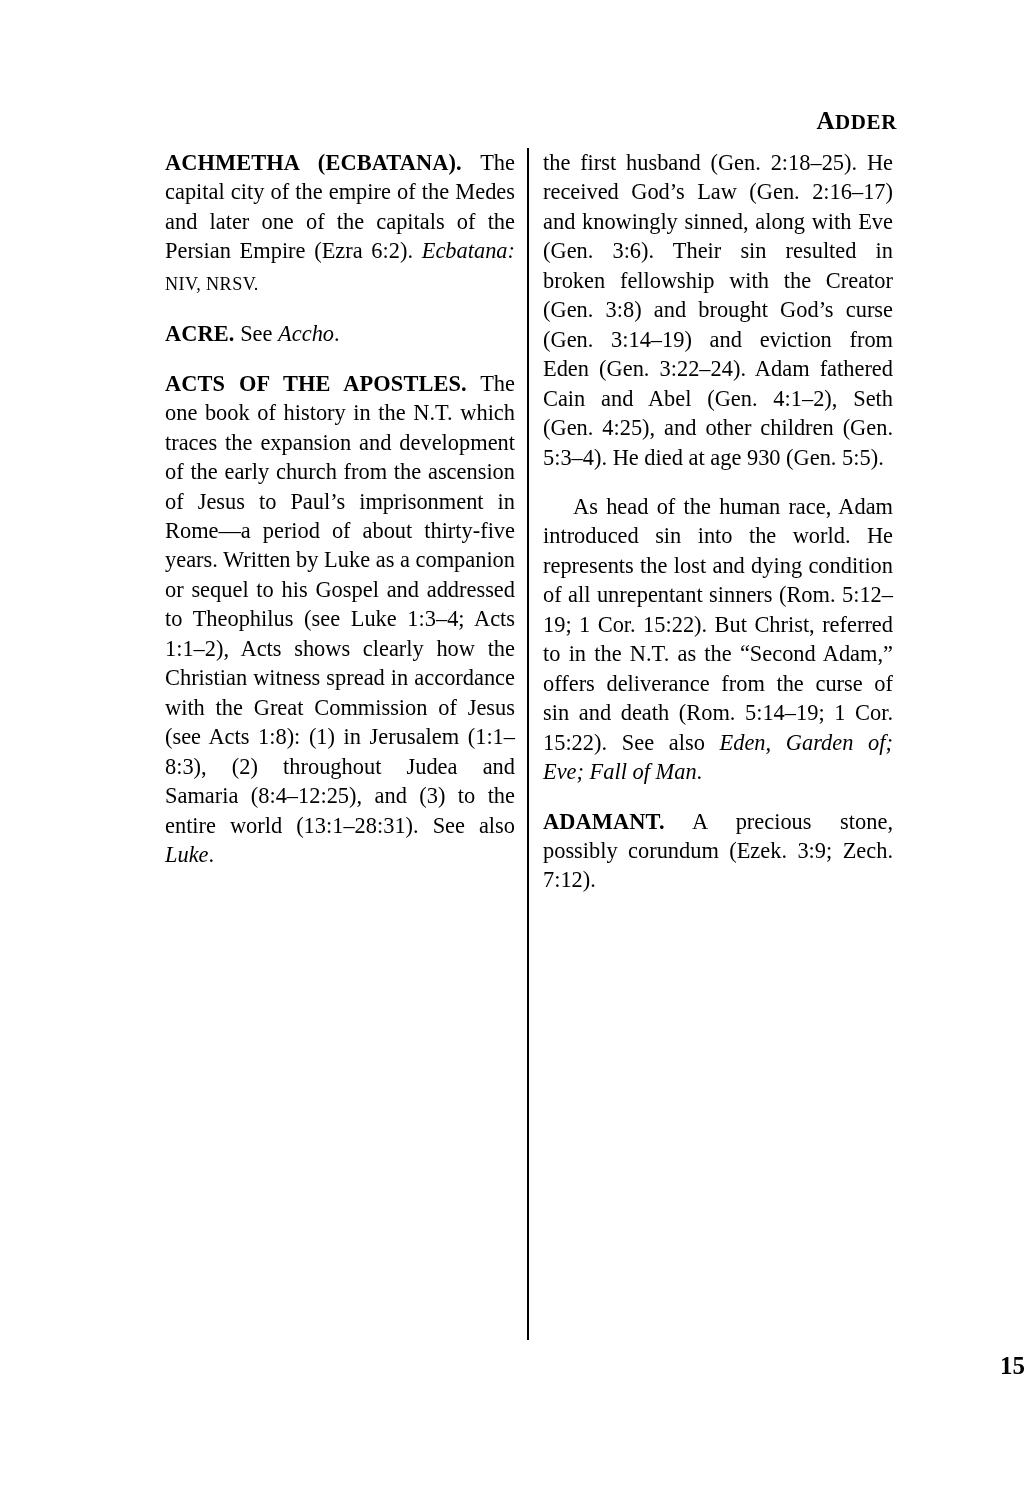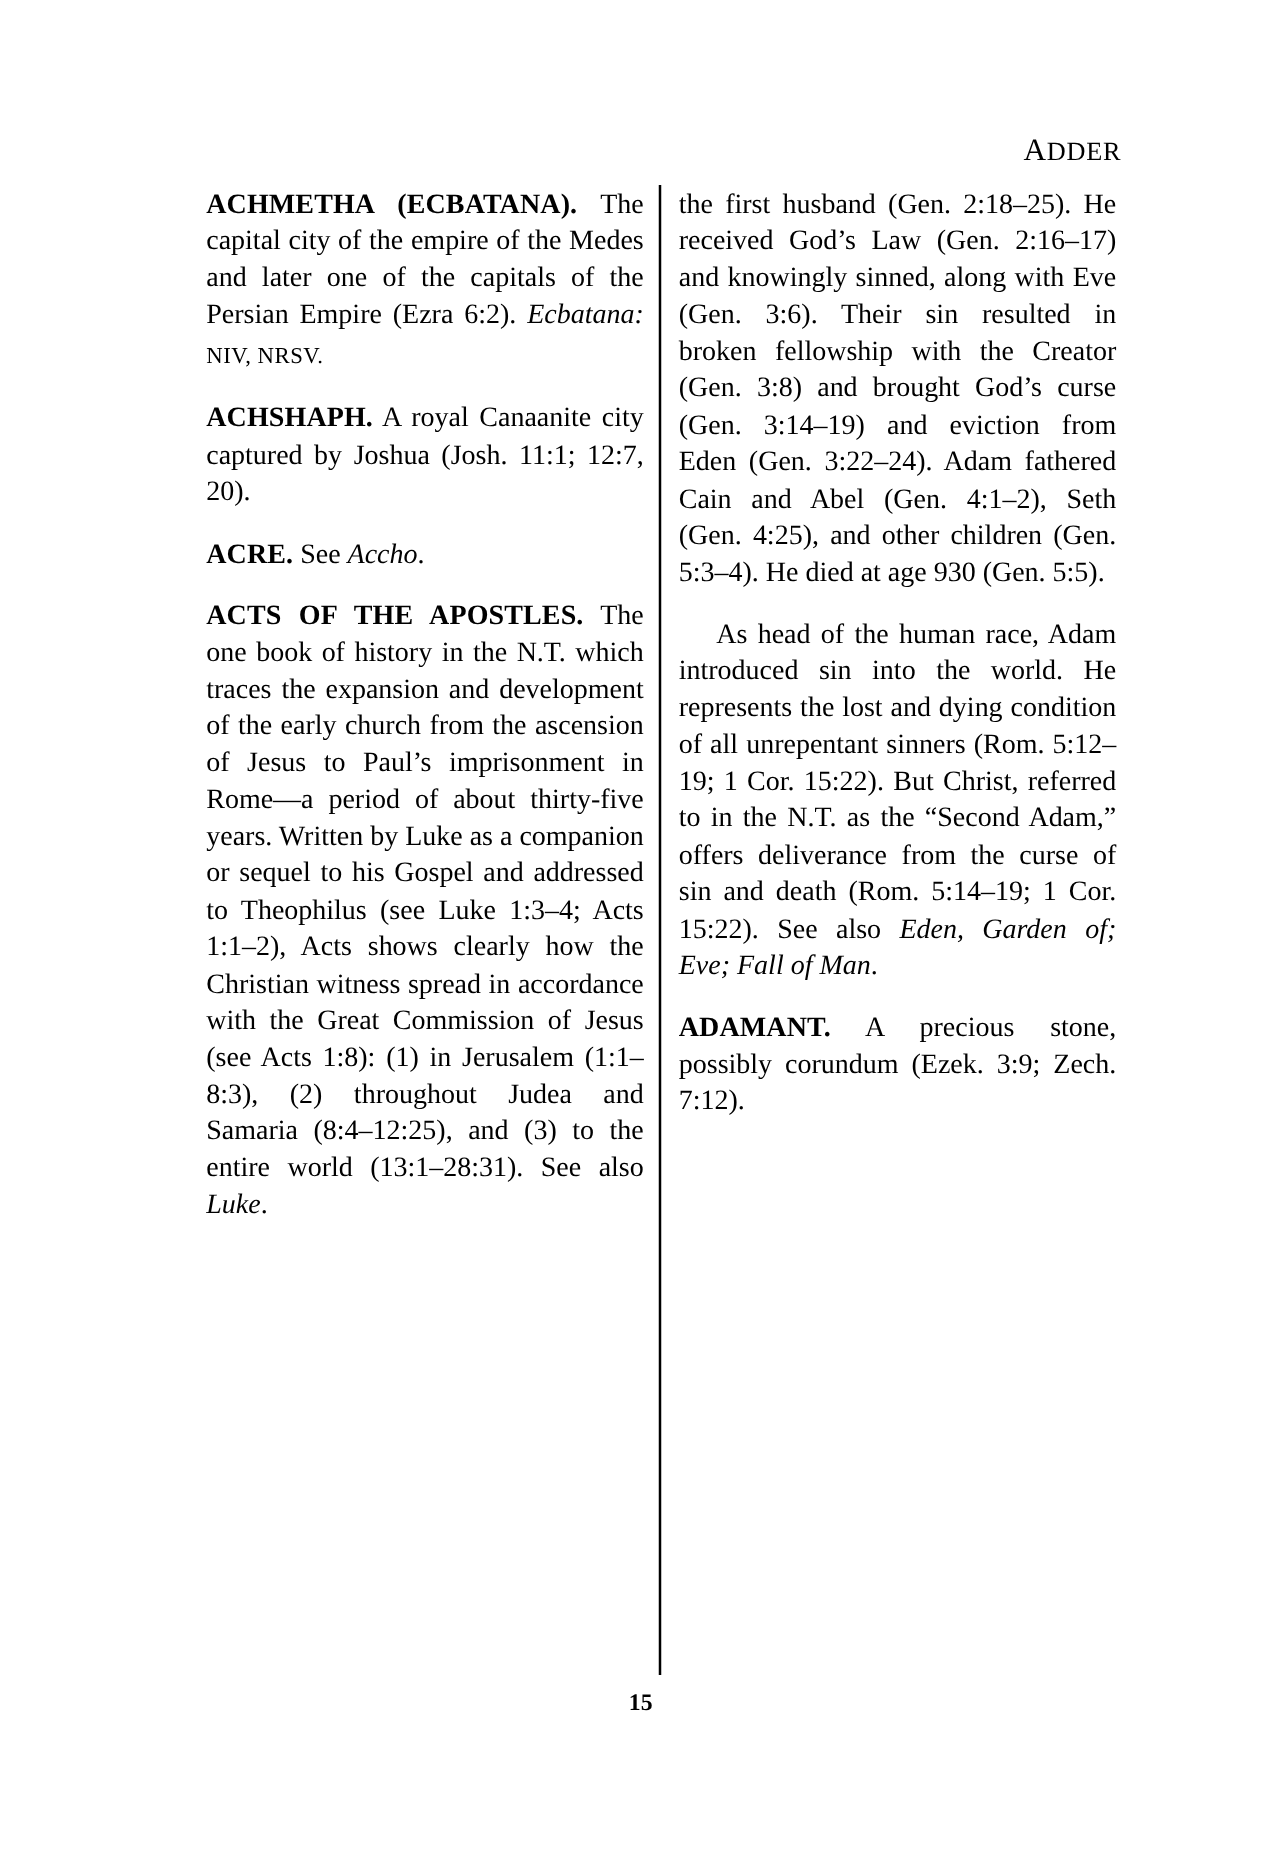--- a/index.html
+++ b/index.html
@@ -17,21 +17,21 @@
     font-family: "Liberation Serif", "DejaVu Serif", serif;
     color: #000000;
   }
 
   
   .running-head {
     position: absolute;
     top: 108px;
     right: 128px;
     font-size: 21px;
-    font-weight: normal;
+    font-weight: bold;
     letter-spacing: 0.6px;
     line-height: 1;
     white-space: nowrap;
   }
   .running-head .first {
     font-size: 25px;
   }
 
   
   .columns {
@@ -88,43 +88,42 @@
     text-indent: 30px;
     text-align: justify;
   }
 
   
   .folio {
     position: absolute;
     top: 1352px;
     left: 0;
     width: 1025px;
-    text-align: center;
-    font-size: 19px;
+    text-align: right;
+    font-size: 25px;
     font-weight: bold;
   }
 </style>
 </head>
 <body>
 
 <div class="page">
 
   <div class="running-head">
     <span class="first">A</span><span>DDER</span>
   </div>
 
   <div class="columns">
 
     <div class="divider"></div>
 
     <div class="col col-left">
 
       <p class="entry"><span class="headword">ACHMETHA (ECBATANA).</span><span> The capital city of the empire of the Medes and later one of the capitals of the Persian Empire (Ezra 6:2). </span><span class="it">Ecbatana:</span><span class="smallcaps"> NIV, NRSV.</span></p>
 
-      <p class="entry"><span class="headword">ACHSHAPH.</span><span> A royal Canaanite city captured by Joshua (Josh. 11:1; 12:7, 20).</span></p>
 
       <p class="entry"><span class="headword">ACRE.</span><span> See </span><span class="it">Accho</span><span>.</span></p>
 
       <p class="entry"><span class="headword">ACTS OF THE APOSTLES.</span><span> The one book of history in the N.T. which traces the expansion and development of the early church from the ascension of Jesus to Paul’s imprisonment in Rome—a period of about thirty-five years. Written by Luke as a companion or sequel to his Gospel and addressed to Theophilus (see Luke 1:3–4; Acts 1:1–2), Acts shows clearly how the Christian witness spread in accordance with the Great Commission of Jesus (see Acts 1:8): (1) in Jerusalem (1:1–8:3), (2) throughout Judea and Samaria (8:4–12:25), and (3) to the entire world (13:1–28:31). See also </span><span class="it">Luke</span><span>.</span></p>
 
 
     </div>
 
     <div class="col col-right">
 

